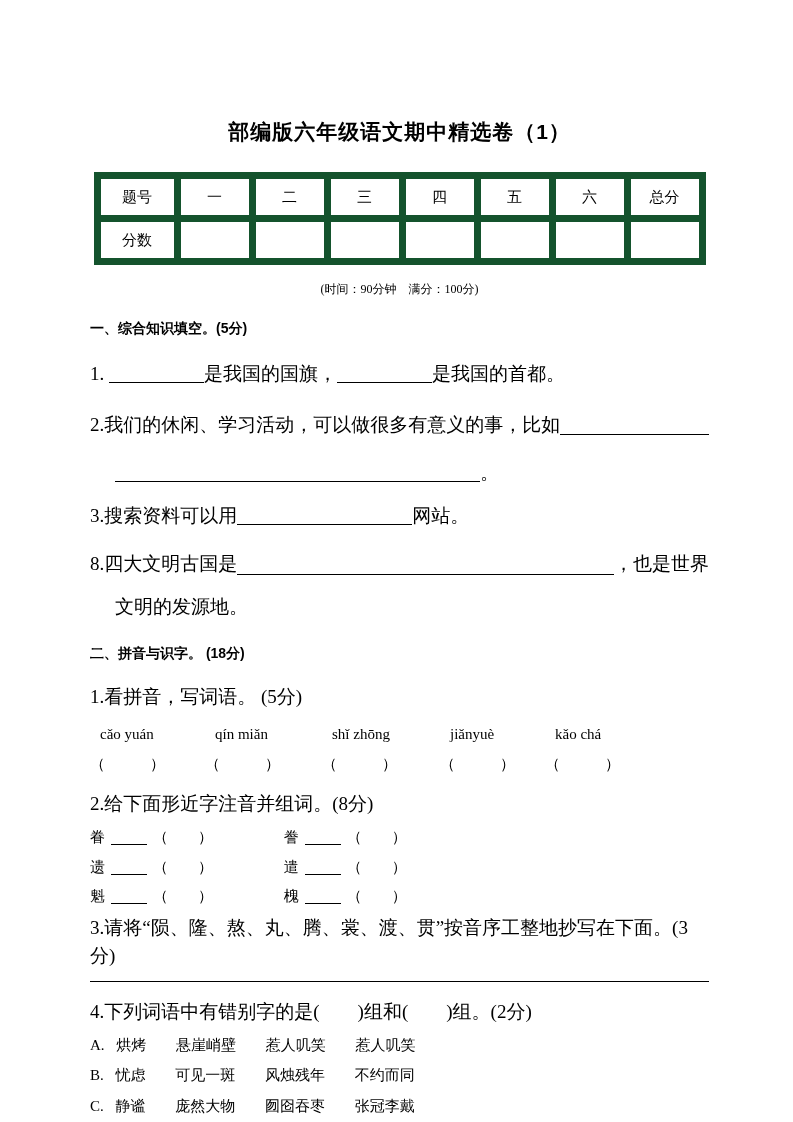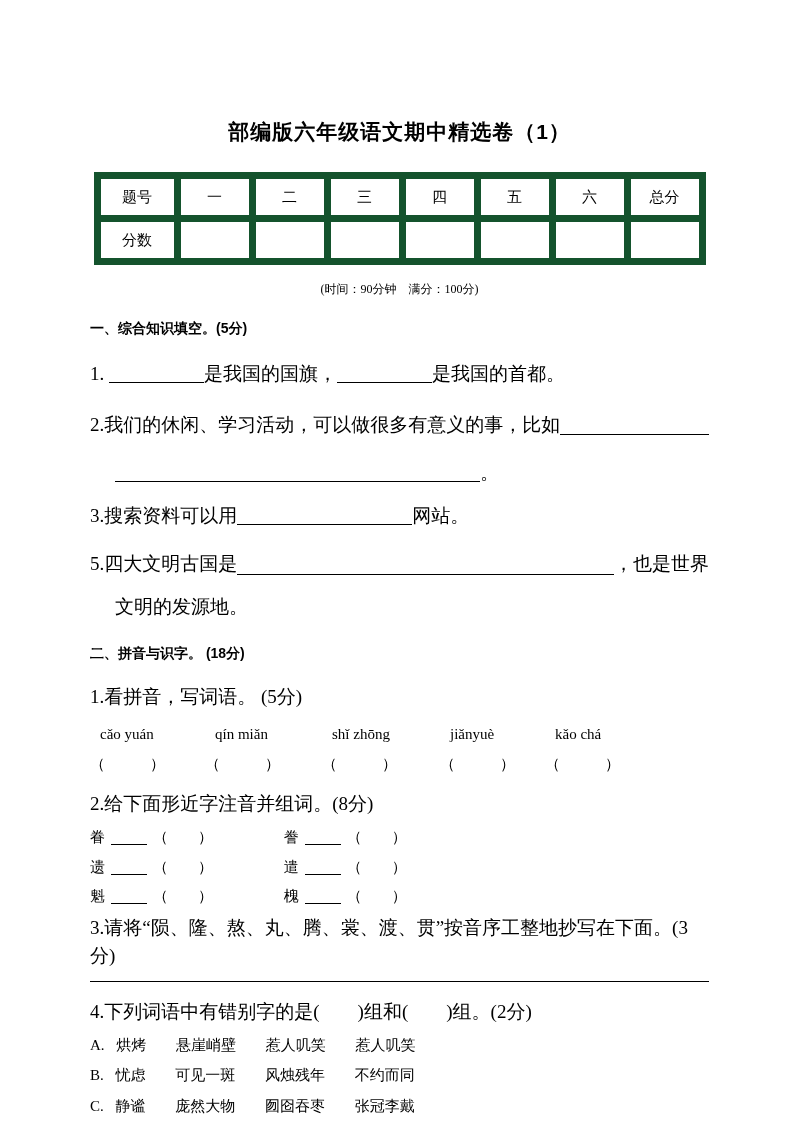--- a/index.html
+++ b/index.html
@@ -122,21 +122,21 @@
   </div>
   <div class="q-line tight indent">
     <span class="blank w365"></span><span>。</span>
   </div>
 
   <div class="q-line" style="margin-bottom:20px">
     <span>3.搜索资料可以用</span><span class="blank w175"></span><span>网站。</span>
   </div>
 
   <div class="q-line tight flexline">
-    <span>5.四大文明古国是</span>
+    <span>8.四大文明古国是</span>
     <span class="fill"></span>
     <span>，也是世界</span>
   </div>
   <div class="q-line indent" style="margin-bottom:0">
     <span>文明的发源地。</span>
   </div>
 
   <div class="sec-heading second">二、拼音与识字。 (18分)</div>
 
   <div class="q-line tight">1.看拼音，写词语。 (5分)</div>

